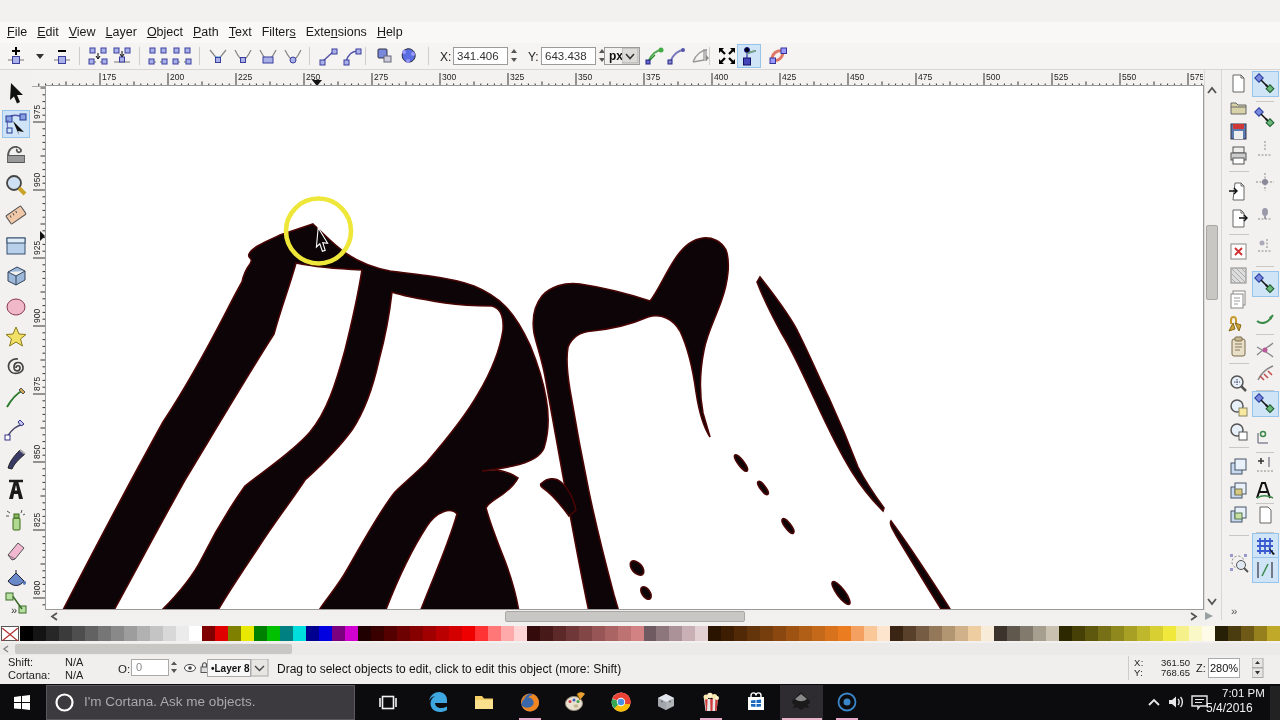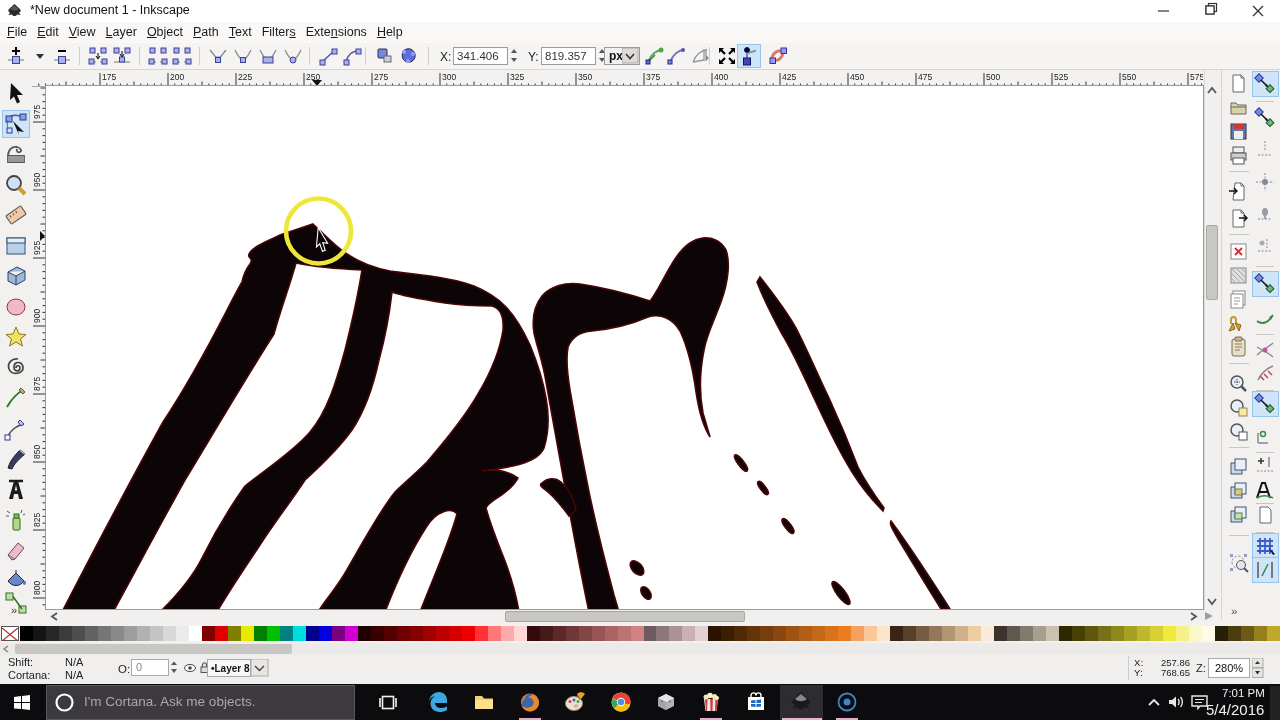--- a/index.html
+++ b/index.html
@@ -12,34 +12,20 @@
 #toolbar{left:0;top:43px;width:1280px;height:27px;background:#f5f4f2;border-bottom:1px solid #d8d6d3;}
 .tsep{position:absolute;top:47px;width:1px;height:18px;background:#cfcdca;}
 #toolbox{left:0;top:70px;width:32px;height:550px;background:#f3f1ef;}
 #main-border{left:46px;top:86px;width:1157px;height:523px;background:#fff;outline:1px solid #9a9a9a;}
 #statusbar{left:0;top:655px;width:1280px;height:29px;background:#f0efed;font-size:12px;color:#222;}
 #taskbar{left:0;top:684px;width:1280px;height:36px;background:#0c0b0d;}
 </style></head>
 <body>
 <div id="app">
 
-<div class="abs" id="titlebar">
- <svg class="abs" style="left:7px;top:4px" width="15" height="15" viewBox="0 0 15 15">
-  <path d="M7.5,0 L13,5 C14,6.2 14,8 12,8.6 L13.5,11 L10,10.5 C9,12.5 6,12.5 5,10.5 L1.5,11 L3,8.6 C1,8 1,6.2 2,5 Z" fill="#2a2a2a"></path>
-  <path d="M3,5 L7.5,1.5 L12,5 C9,7 6,7 3,5 Z" fill="#555"></path>
- </svg>
- <span class="abs" id="title-text">*New document 1 - Inkscape</span>
- <svg class="abs" style="left:1142px;top:0" width="138" height="22" viewBox="0 0 138 22">
-  <line x1="16" y1="11" x2="27" y2="11" stroke="#333" stroke-width="1.2"></line>
-  <rect x="64" y="6" width="8" height="8" fill="none" stroke="#333" stroke-width="1.2"></rect>
-  <rect x="66.5" y="3.5" width="8" height="8" fill="none" stroke="#333" stroke-width="1.2"></rect>
-  <rect x="64" y="6" width="8" height="8" fill="#fff" stroke="#333" stroke-width="1.2"></rect>
-  <path d="M111,6 L121,16 M121,6 L111,16" stroke="#333" stroke-width="1.3" fill="none"></path>
- </svg>
-</div>
 <div class="abs" id="menubar" style="padding-left:2px"><span class="mi"><u>F</u>ile</span><span class="mi"><u>E</u>dit</span><span class="mi"><u>V</u>iew</span><span class="mi"><u>L</u>ayer</span><span class="mi"><u>O</u>bject</span><span class="mi"><u>P</u>ath</span><span class="mi"><u>T</u>ext</span><span class="mi">Filter<u>s</u></span><span class="mi">Exte<u>n</u>sions</span><span class="mi"><u>H</u>elp</span></div>
     <div class="abs" id="toolbar"></div>
     <svg class="abs" style="left:6px;top:46px" width="20" height="20" viewBox="0 0 20 20">
       <path d="M10,1 L10,9 M6,5 L14,5" stroke="#000" stroke-width="2"></path>
       <path d="M2,14 L18,14" stroke="#777"></path>
       <rect x="6.5" y="10.5" width="7" height="7" fill="#aab0e8" stroke="#3a3f9e"></rect>
     </svg>
     <svg class="abs" style="left:30px;top:46px" width="20" height="20" viewBox="0 0 20 20">
       <path d="M6,8 L14,8 L10,13 Z" fill="#333"></path>
     </svg>
@@ -123,21 +109,21 @@
     <div class="tsep" style="left:365px"></div>
     <div class="tsep" style="left:428px"></div>
     <div class="tsep" style="left:637px"></div>
     <div class="tsep" style="left:709px"></div>
 <span class="abs" style="left:440px;top:50px;font-size:12px;color:#222">X:</span>
 <div class="abs" style="left:453px;top:47px;width:55px;height:18px;background:#fff;border:1px solid #9b9b9b;font-size:11.5px;color:#333;padding:2px 0 0 3px">341.406</div>
 <svg class="abs" style="left:508px;top:47px" width="12" height="18" viewBox="0 0 12 18">
       <path d="M3,6 L6,2 L9,6 Z M3,11 L9,11 L6,15 Z" fill="#555"></path>
     </svg>
 <span class="abs" style="left:528px;top:50px;font-size:12px;color:#222">Y:</span>
-<div class="abs" style="left:541px;top:47px;width:55px;height:18px;background:#fff;border:1px solid #9b9b9b;font-size:11.5px;color:#333;padding:2px 0 0 3px">819.357</div>
+<div class="abs" style="left:541px;top:47px;width:55px;height:18px;background:#fff;border:1px solid #9b9b9b;font-size:11.5px;color:#333;padding:2px 0 0 3px">643.438</div>
 <svg class="abs" style="left:596px;top:47px" width="12" height="18" viewBox="0 0 12 18">
       <path d="M3,6 L6,2 L9,6 Z M3,11 L9,11 L6,15 Z" fill="#555"></path>
     </svg>
 <div class="abs" style="left:604px;top:47px;width:36px;height:18px;background:#f2f1ef;border:1px solid #9b9b9b;font-size:12px;color:#111;padding:1px 0 0 4px"><b>px</b></div>
 <svg class="abs" style="left:622px;top:48px" width="17" height="16" viewBox="0 0 17 16">
       <rect x="0" y="0" width="16" height="15" fill="#dddbd8" stroke="#aaa"></rect>
       <path d="M4,6 L8,10.5 L12,6" fill="none" stroke="#333" stroke-width="1.5"></path>
     </svg>
 <svg class="abs" style="left:645px;top:46px" width="20" height="20" viewBox="0 0 20 20">
       <path d="M3,16 C6,8 12,4 17,4" fill="none" stroke="#5a5" stroke-width="2"></path>
@@ -635,27 +621,28 @@
     </svg>
     <svg class="abs" style="left:199px;top:661px" width="11" height="13" viewBox="0 0 11 13">
       <rect x="2" y="6" width="7" height="5.5" fill="#ddd" stroke="#555"></rect>
       <path d="M3.5,6 L3.5,4 C3.5,1 7.5,1 7.5,4 L7.5,6" fill="none" stroke="#555" stroke-width="1.2"></path>
     </svg>
     <div class="abs" style="left:207px;top:659px;width:44px;height:18px;background:#f8f8f8;border:1px solid #aaa;font-size:10px;color:#111;padding:3px 0 0 3px;white-space:nowrap"><b>•Layer 8</b></div>
     <svg class="abs" style="left:251px;top:659px" width="18" height="18" viewBox="0 0 18 18">
       <rect x="0" y="0" width="17" height="17" fill="#e8e6e3" stroke="#aaa"></rect>
       <path d="M4,7 L8.5,11.5 L13,7" fill="none" stroke="#444" stroke-width="1.4"></path>
     </svg>
+    <span class="abs" style="left:277px;top:662px;font-size:12px;color:#111">Drag to select objects to edit, click to edit this object (more: Shift)</span>
     <div class="abs" style="left:1128px;top:656px;width:1px;height:24px;background:#ccc"></div>
     <span class="abs" style="left:1134px;top:657px;font-size:9.5px;color:#222;letter-spacing:0.5px">X:</span>
-    <span class="abs" style="left:1190px;top:657px;font-size:9.5px;color:#222;transform:translateX(-100%)">257.86</span>
+    <span class="abs" style="left:1190px;top:657px;font-size:9.5px;color:#222;transform:translateX(-100%)">361.50</span>
     <span class="abs" style="left:1134px;top:667px;font-size:9.5px;color:#222;letter-spacing:0.5px">Y:</span>
     <span class="abs" style="left:1190px;top:667px;font-size:9.5px;color:#222;transform:translateX(-100%)">768.65</span>
     <span class="abs" style="left:1196px;top:662px;font-size:11px;color:#222">Z:</span>
-    <div class="abs" style="left:1208px;top:658px;width:42px;height:20px;background:#fff;border:1px solid #aaa;font-size:11px;color:#111;text-align:center;padding-top:3px">280%</div>
+    <div class="abs" style="left:1208px;top:658px;width:32px;height:20px;background:#fff;border:1px solid #aaa;font-size:11px;color:#111;text-align:center;padding-top:3px">280%</div>
     <svg class="abs" style="left:1252px;top:658px" width="12" height="20" viewBox="0 0 12 20">
       <rect x="0" y="0" width="11" height="9.5" fill="#e8e6e3" stroke="#aaa"></rect>
       <rect x="0" y="10" width="11" height="9.5" fill="#e8e6e3" stroke="#aaa"></rect>
       <path d="M3,6 L5.5,3 L8,6 Z M3,13 L8,13 L5.5,16.5 Z" fill="#333"></path>
     </svg>
     <div class="abs" id="taskbar"></div>
     <svg class="abs" style="left:14px;top:695px" width="16" height="15" viewBox="0 0 16 15">
       <path d="M0,2 L7,1 L7,7 L0,7 Z M8,1 L16,0 L16,7 L8,7 Z M0,8 L7,8 L7,14 L0,13.5 Z M8,8 L16,8 L16,15 L8,14 Z" fill="#fff"></path>
     </svg>
     <div class="abs" style="left:46px;top:685px;width:309px;height:35px;background:#3c3a3e;border:1px solid #5a585c"></div>
@@ -735,14 +722,14 @@
     </svg>
     <svg class="abs" style="left:1168px;top:694px" width="17" height="16" viewBox="0 0 17 16">
       <path d="M1,6 L4,6 L8,2.5 L8,13.5 L4,10 L1,10 Z" fill="#e8e8e8"></path>
       <path d="M10,5 C11.5,6.5 11.5,9.5 10,11 M12.5,3 C15,5.5 15,10.5 12.5,13" stroke="#e8e8e8" stroke-width="1.4" fill="none"></path>
     </svg>
     <svg class="abs" style="left:1191px;top:694px" width="17" height="16" viewBox="0 0 17 16">
       <path d="M1,2 L16,2 L16,12 L9,12 L7,14.5 L7,12 L1,12 Z" fill="none" stroke="#e8e8e8" stroke-width="1.4"></path>
       <path d="M4,5.5 L13,5.5 M4,8.5 L11,8.5" stroke="#e8e8e8" stroke-width="1.2"></path>
     </svg>
     <span class="abs" style="left:1222px;top:687px;font-size:11.5px;color:#f2f2f2;white-space:nowrap">7:01 PM</span>
-    <span class="abs" style="left:1206px;top:701px;font-size:15px;color:#f2f2f2;white-space:nowrap">5/4/2016</span>
+    <span class="abs" style="left:1206px;top:701px;font-size:12px;color:#f2f2f2;white-space:nowrap">5/4/2016</span>
     <div class="abs" style="left:1270px;top:686px;width:10px;height:34px;background:#3a3a3a;opacity:0.5"></div>
 </div>
 </body></html>

